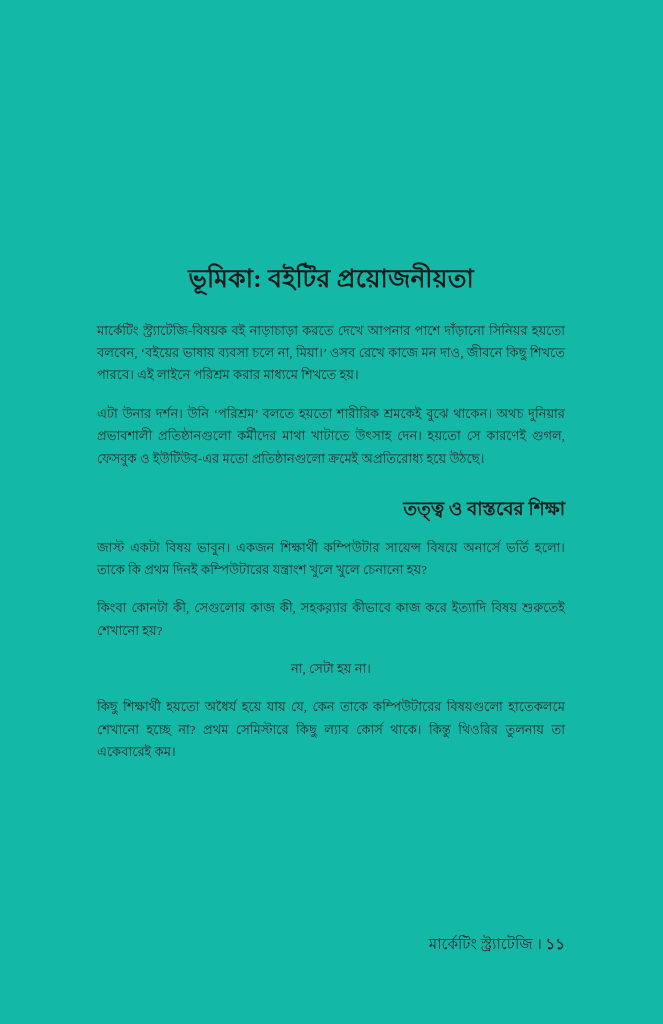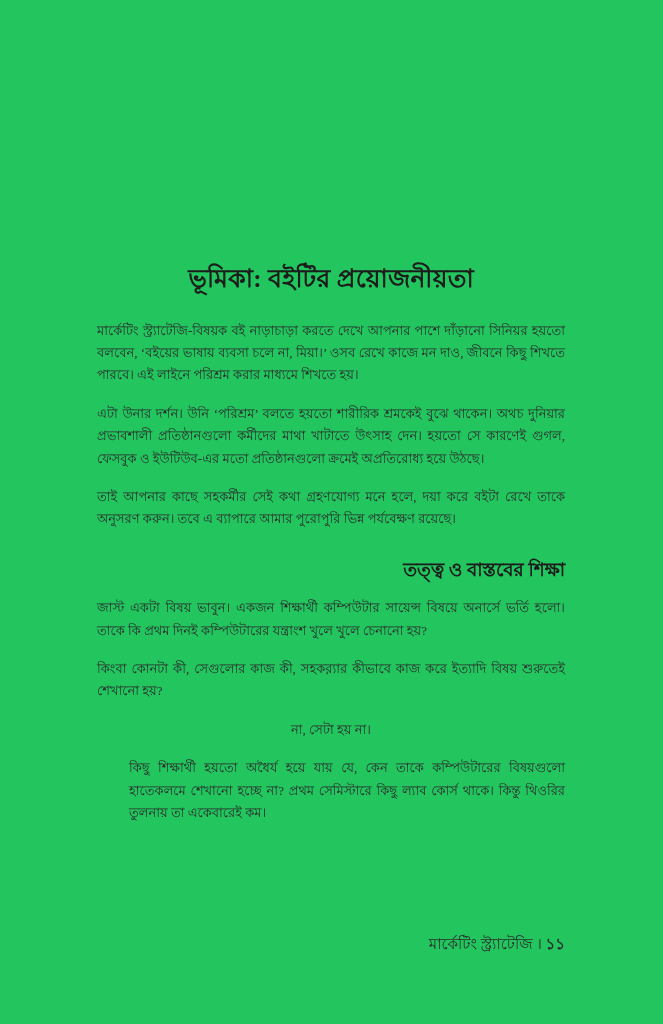--- a/index.html
+++ b/index.html
@@ -6,21 +6,21 @@
   html, body {
     margin: 0;
     padding: 0;
     background: #ffffff;
   }
 
   .page {
     position: relative;
     width: 663px;
     height: 1024px;
-    background: #22c55e;
+    background: #14b8a6;
     overflow: hidden;
     font-family: "Liberation Serif", "DejaVu Serif", serif;
     color: #2b2b2b;
     box-sizing: border-box;
   }
 
   
   .content {
     position: absolute;
     left: 97px;
@@ -44,21 +44,20 @@
     text-align: justify;
     text-justify: inter-word;
     color: #2c2c2c;
     margin: 0 0 16px 0;
     -webkit-hyphens: none;
     hyphens: none;
   }
 
   .para:last-of-type {
     margin-bottom: 0;
-    margin-left: 32px;
   }
 
   .para .em {
   }
 
   .section-heading {
     font-size: 18.5px;
     font-weight: bold;
     color: #1c1c1c;
     line-height: 1.5;
@@ -91,21 +90,20 @@
 <div class="page">
 
   <div class="content">
 
     <h1 class="chapter-title">ভূমিকা: বইটির প্রয়োজনীয়তা</h1>
 
     <p class="para">মার্কেটিং স্ট্র্যাটেজি-বিষয়ক বই নাড়াচাড়া করতে দেখে আপনার পাশে দাঁড়ানো সিনিয়র হয়তো বলবেন, ‘বইয়ের ভাষায় ব্যবসা চলে না, মিয়া।’ ওসব রেখে কাজে মন দাও, জীবনে কিছু শিখতে পারবে। এই লাইনে পরিশ্রম করার মাধ্যমে শিখতে হয়।</p>
 
     <p class="para"><span>এটা উনার দর্শন। উনি ‘পরিশ্রম’ বলতে হয়তো শারীরিক শ্রমকেই বুঝে থাকেন। অথচ দুনিয়ার প্রভাবশালী প্রতিষ্ঠানগুলো কর্মীদের মাথা খাটাতে উৎসাহ দেন। হয়তো সে কারণেই </span><span class="em">গুগল, ফেসবুক ও ইউটিউব</span><span>-এর মতো প্রতিষ্ঠানগুলো ক্রমেই অপ্রতিরোধ্য হয়ে উঠছে।</span></p>
 
-    <p class="para">তাই আপনার কাছে সহকর্মীর সেই কথা গ্রহণযোগ্য মনে হলে, দয়া করে বইটা রেখে তাকে অনুসরণ করুন। তবে এ ব্যাপারে আমার পুরোপুরি ভিন্ন পর্যবেক্ষণ রয়েছে।</p>
 
     <h2 class="section-heading">তত্ত্ব ও বাস্তবের শিক্ষা</h2>
 
     <p class="para">জাস্ট একটা বিষয় ভাবুন। একজন শিক্ষার্থী কম্পিউটার সায়েন্স বিষয়ে অনার্সে ভর্তি হলো। তাকে কি প্রথম দিনই কম্পিউটারের যন্ত্রাংশ খুলে খুলে চেনানো হয়?</p>
 
     <p class="para">কিংবা কোনটা কী, সেগুলোর কাজ কী, সহকর়্যার কীভাবে কাজ করে ইত্যাদি বিষয় শুরুতেই শেখানো হয়?</p>
 
     <p class="para short-para">না, সেটা হয় না।</p>
 
     <p class="para">কিছু শিক্ষার্থী হয়তো অধৈর্য হয়ে যায় যে, কেন তাকে কম্পিউটারের বিষয়গুলো হাতেকলমে শেখানো হচ্ছে না? প্রথম সেমিস্টারে কিছু ল্যাব কোর্স থাকে। কিন্তু থিওরির তুলনায় তা একেবারেই কম।</p>

